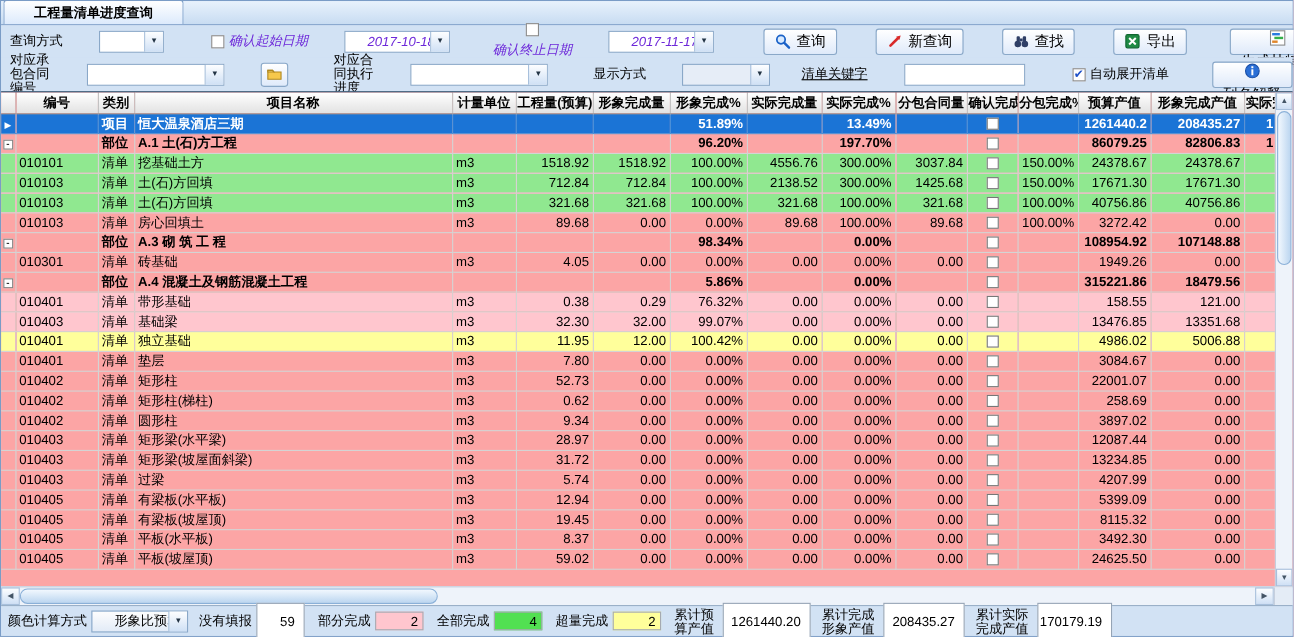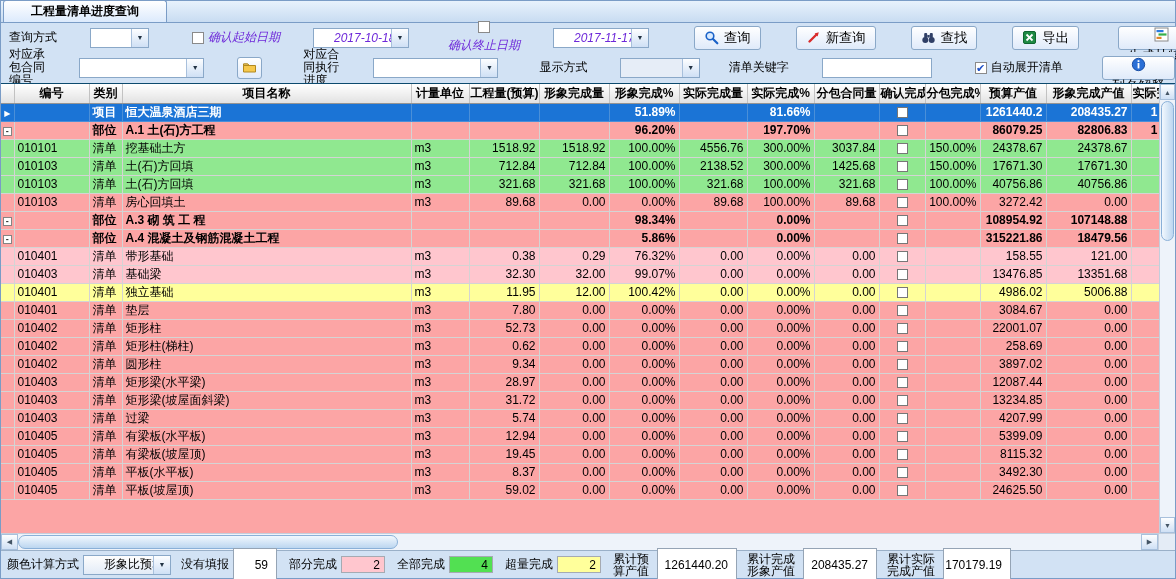--- a/index.html
+++ b/index.html
@@ -25,21 +25,21 @@
   .combo{height:20px;background:#fff;border:1px solid #8aa8c8;display:flex;align-items:stretch;box-sizing:border-box;}
   .combo.dis{background:#e6edf7;}
   .combo .ctext{flex:1;display:flex;align-items:center;padding:0 20px;overflow:hidden;white-space:nowrap;}
   .combo .cbtn{width:16px;background:linear-gradient(#fdfeff,#cfe0f5);border-left:1px solid #a8c0dc;display:flex;align-items:center;justify-content:center;font-size:7px;color:#234;}
   .tinput{height:20px;background:#fff;border:1px solid #8aa8c8;box-sizing:border-box;padding:0 4px;font:inherit;}
   .btn{height:24px;display:inline-flex;align-items:center;gap:5px;padding:0 9px;background:linear-gradient(#ffffff,#dfeafa);
     border:1px solid #8aa8c8;border-radius:3px;white-space:nowrap;cursor:default;}
   .chkrow{display:inline-flex;align-items:center;gap:4px;}
   .chkbox{width:12px;height:12px;background:#fff;border:1px solid #8a8a8a;box-sizing:border-box;display:inline-flex;align-items:center;justify-content:center;font-size:11px;line-height:10px;color:#1e50c8;}
   .gap4{margin-left:4px;}.gap6{margin-left:6px;}.gap10{margin-left:10px;flex-direction:column;}
-  .gap12{margin-left:12px;}.gap14{margin-left:14px;}.gap16{margin-left:16px;}.gap24{}
+  .gap12{margin-left:12px;}.gap14{margin-left:14px;}.gap16{margin-left:16px;}.gap24{text-decoration:underline;}
   .ico{display:inline-block;width:15px;height:15px;flex:0 0 auto;}
 
   
   .grid-area{flex:1;display:flex;background:#fca5a5;border-top:1px solid #0c4a6e;overflow:hidden;box-sizing:border-box;}
   .grid-scroll{flex:1;overflow:hidden;}
   table.grid{border-collapse:collapse;table-layout:fixed;width:1160px;}
   .grid th{height:19px;background:linear-gradient(#ffffff,#e2e2e2);border-right:1px solid #c2c2c2;border-bottom:1px solid #949494;
     font-weight:bold;text-align:center;padding:0 1px;overflow:hidden;white-space:nowrap;box-sizing:border-box;}
   .grid td{height:17px;padding:0 3px;border-right:1px solid #d4d4d4;border-bottom:1px solid #d4d4d4;
     overflow:hidden;white-space:nowrap;box-sizing:border-box;}
@@ -249,21 +249,21 @@
             <tr class="r-project sel">
               <td class="ind"><span class="arr">▶</span></td>
               <td class="c0"></td>
               <td class="c1">项目</td>
               <td class="c2">恒大温泉酒店三期</td>
               <td class="c3"></td>
               <td class="c4"></td>
               <td class="c5"></td>
               <td class="c6">51.89%</td>
               <td class="c7"></td>
-              <td class="c8">81.66%</td>
+              <td class="c8">13.49%</td>
               <td class="c9"></td>
               <td class="c10"><span class="gchk"></span></td>
               <td class="c11"></td>
               <td class="c12">1261440.2</td>
               <td class="c13">208435.27</td>
               <td class="c14">1</td>
             </tr>
             <tr class="r-section">
               <td class="ind"><span class="mbox">-</span></td>
               <td class="c0"></td>
@@ -365,20 +365,38 @@
               <td class="c6">98.34%</td>
               <td class="c7"></td>
               <td class="c8">0.00%</td>
               <td class="c9"></td>
               <td class="c10"><span class="gchk"></span></td>
               <td class="c11"></td>
               <td class="c12">108954.92</td>
               <td class="c13">107148.88</td>
               <td class="c14"></td>
             </tr>
+            <tr class="r-item">
+              <td class="ind"></td>
+              <td class="c0">010301</td>
+              <td class="c1">清单</td>
+              <td class="c2">砖基础</td>
+              <td class="c3">m3</td>
+              <td class="c4">4.05</td>
+              <td class="c5">0.00</td>
+              <td class="c6">0.00%</td>
+              <td class="c7">0.00</td>
+              <td class="c8">0.00%</td>
+              <td class="c9">0.00</td>
+              <td class="c10"><span class="gchk"></span></td>
+              <td class="c11"></td>
+              <td class="c12">1949.26</td>
+              <td class="c13">0.00</td>
+              <td class="c14"></td>
+            </tr>
             <tr class="r-section">
               <td class="ind"><span class="mbox">-</span></td>
               <td class="c0"></td>
               <td class="c1">部位</td>
               <td class="c2">A.4  混凝土及钢筋混凝土工程</td>
               <td class="c3"></td>
               <td class="c4"></td>
               <td class="c5"></td>
               <td class="c6">5.86%</td>
               <td class="c7"></td>

